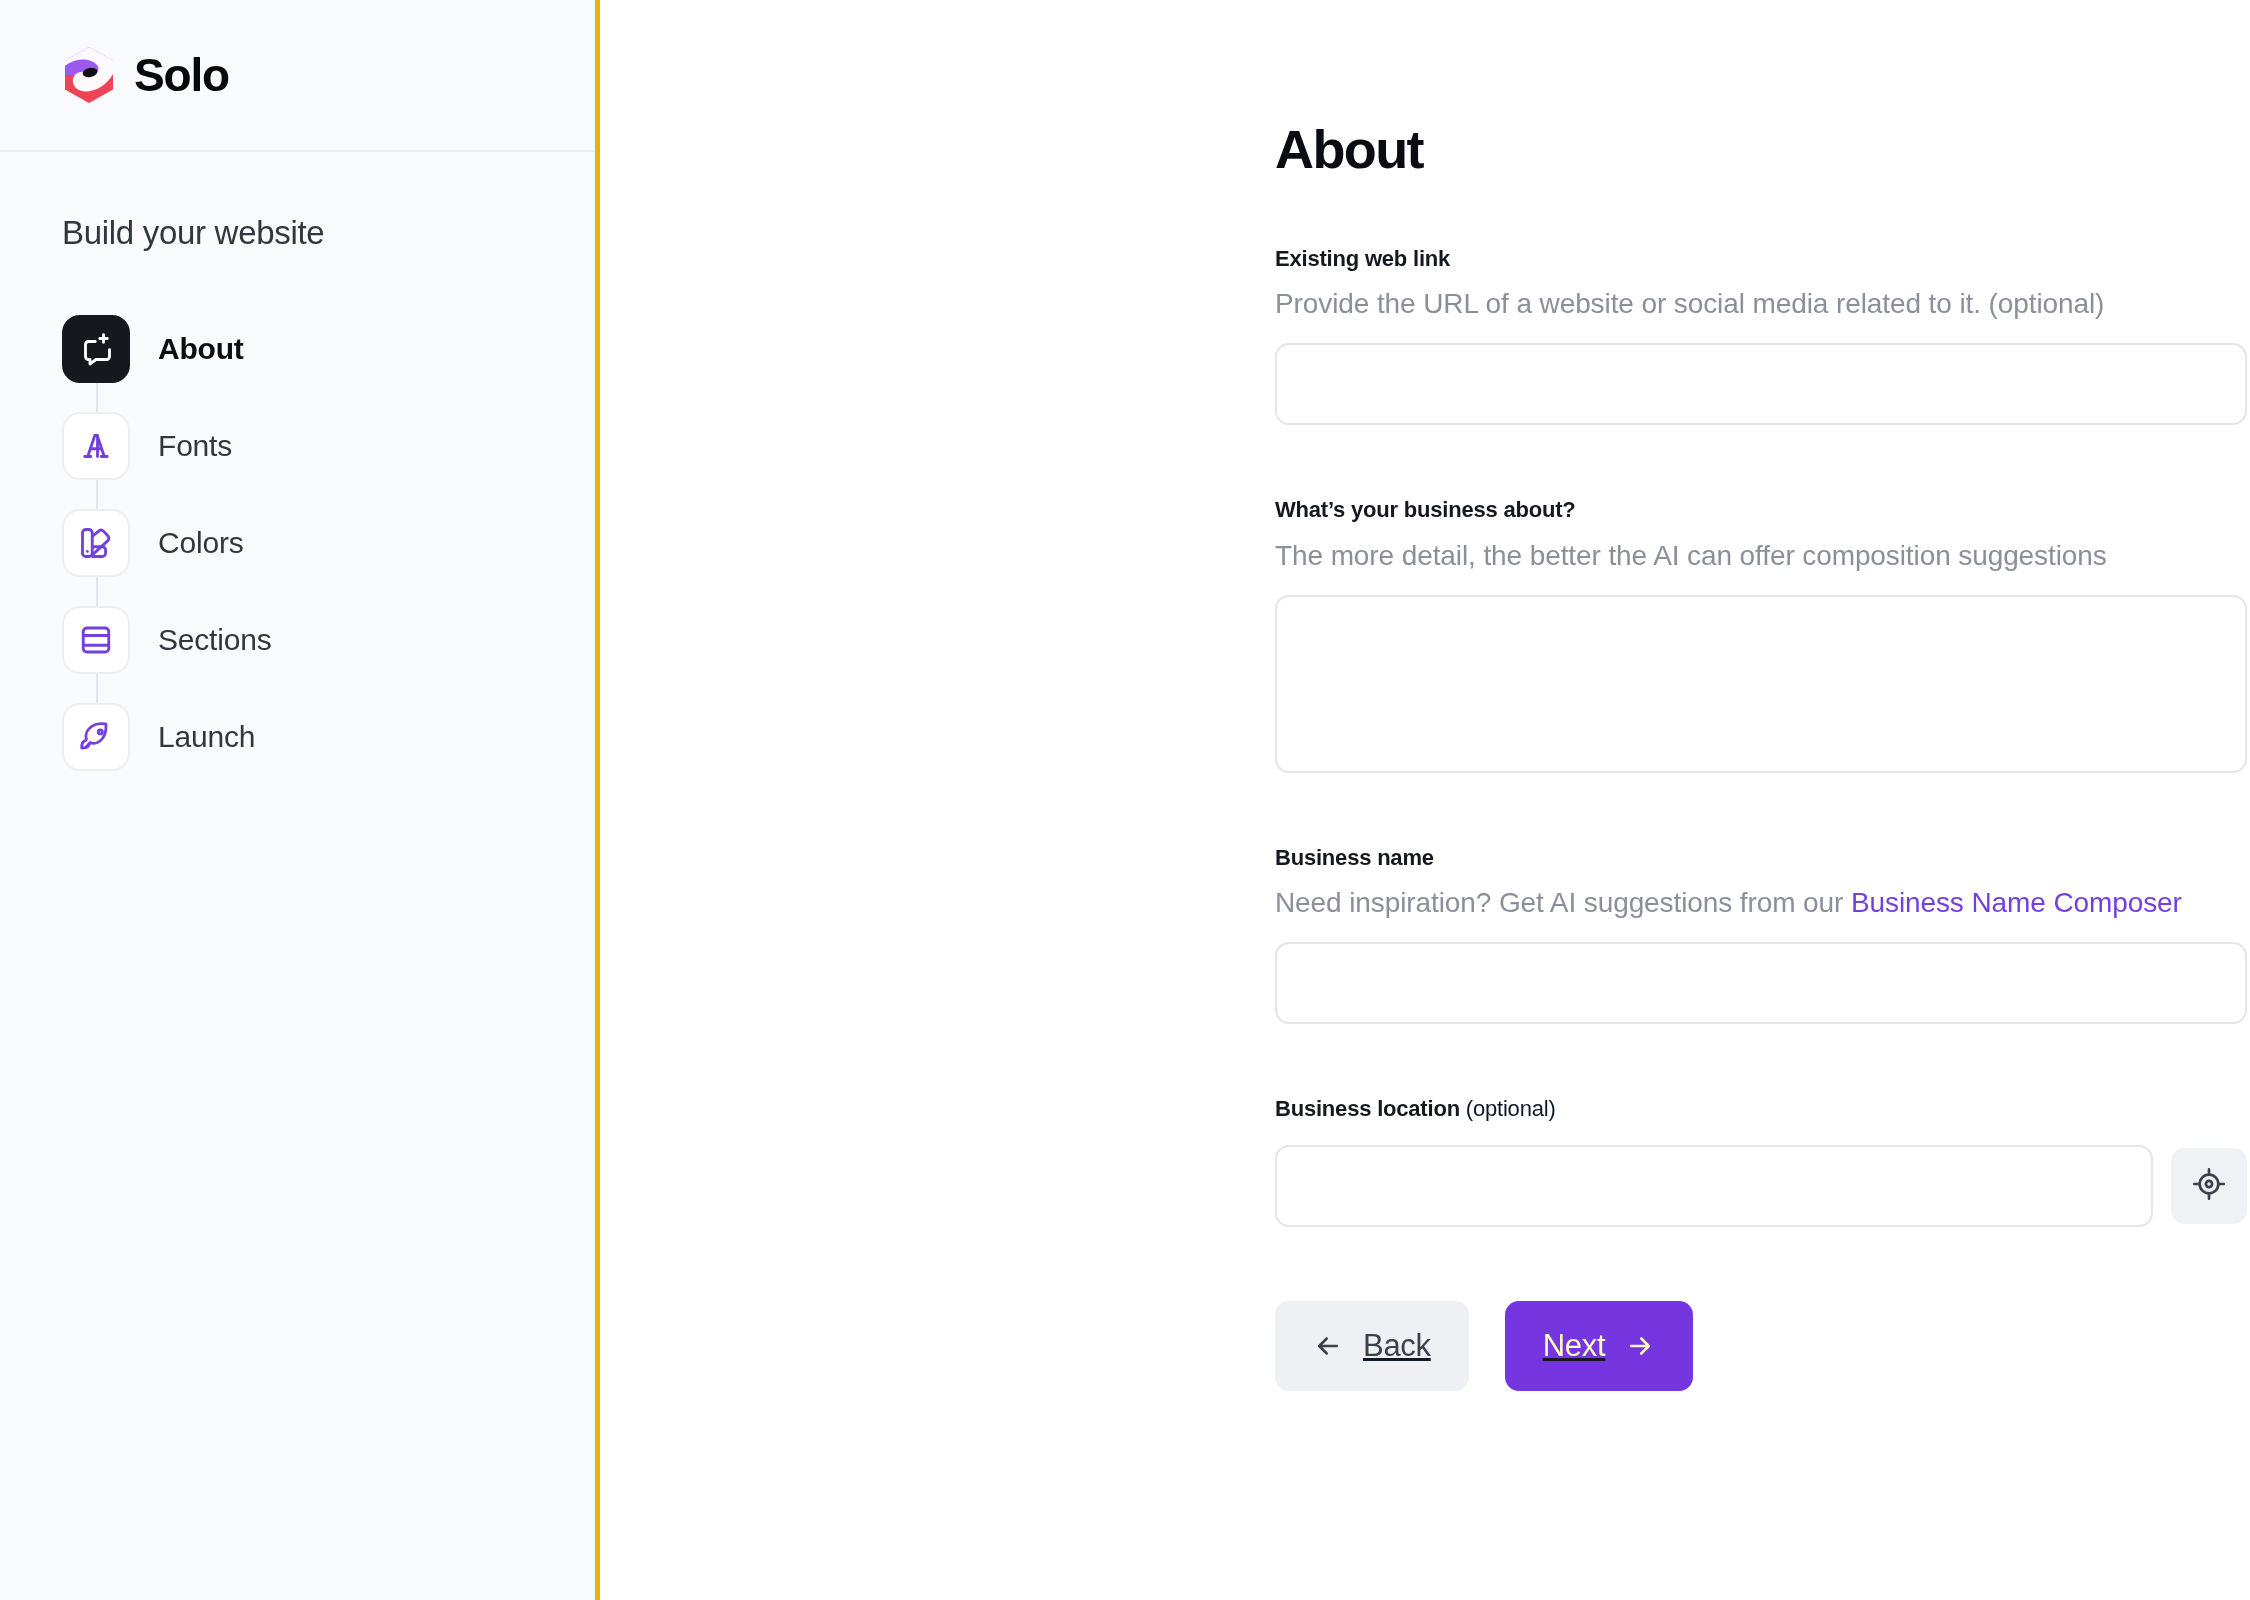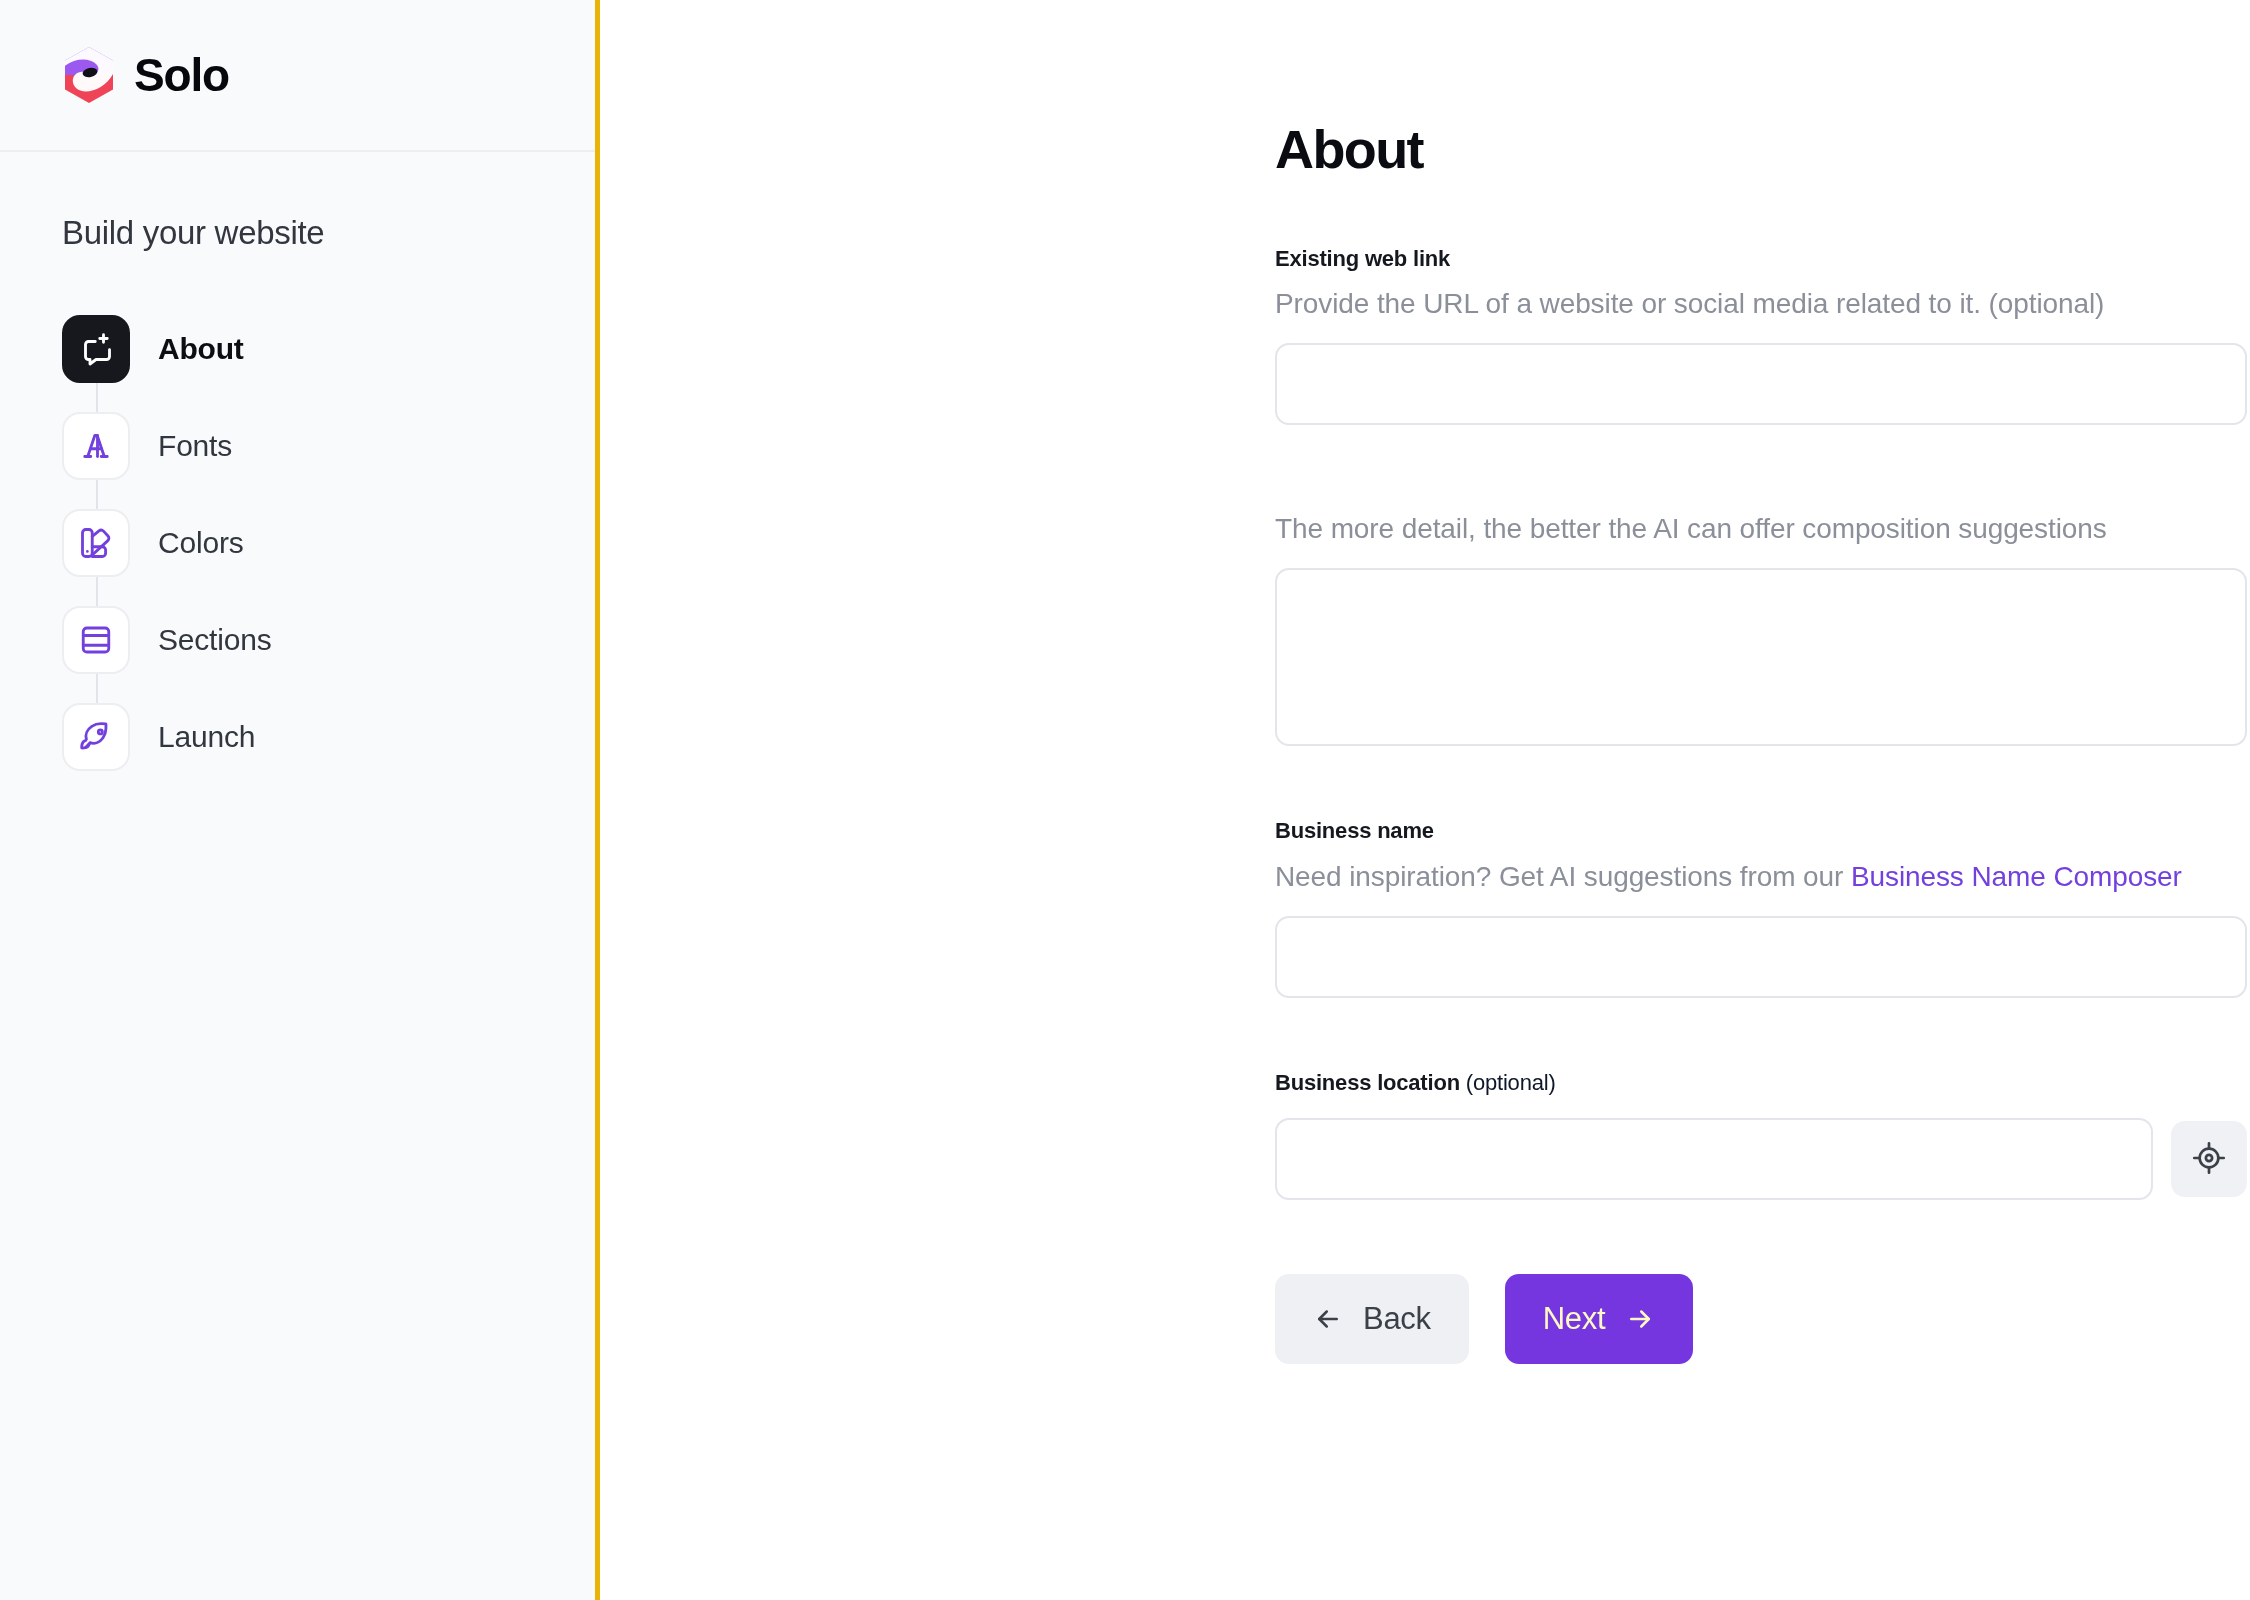--- a/index.html
+++ b/index.html
@@ -241,20 +241,21 @@
     align-items: center;
     justify-content: center;
     cursor: pointer;
   }
 
   .actions {
     display: flex;
     align-items: center;
     gap: 36px;
     margin-top: 74px;
+    text-decoration: underline;
   }
 
   .btn {
     display: inline-flex;
     align-items: center;
     gap: 20px;
     height: 90px;
     padding: 0 38px;
     border: none;
     border-radius: 14px;
@@ -376,20 +377,21 @@
 
       <div class="field">
         <div class="field-label">Existing web link</div>
         <div class="field-help">Provide the URL of a website or social media related to it. (optional)</div>
         <input class="text-input" type="text" placeholder="" style="">
       </div>
 
       <div class="gap-lg"></div>
 
       <div class="field">
+        <div class="field-label">What’s your business about?</div>
         <div class="field-help">The more detail, the better the AI can offer composition suggestions</div>
         <textarea class="text-area" placeholder="" style=""></textarea>
       </div>
 
       <div class="gap-lg"></div>
 
       <div class="field">
         <div class="field-label">Business name</div>
         <div class="field-help"><span>Need inspiration? Get AI suggestions from our </span><a href="#">Business Name Composer</a></div>
         <input class="text-input" type="text" placeholder="" style="">

